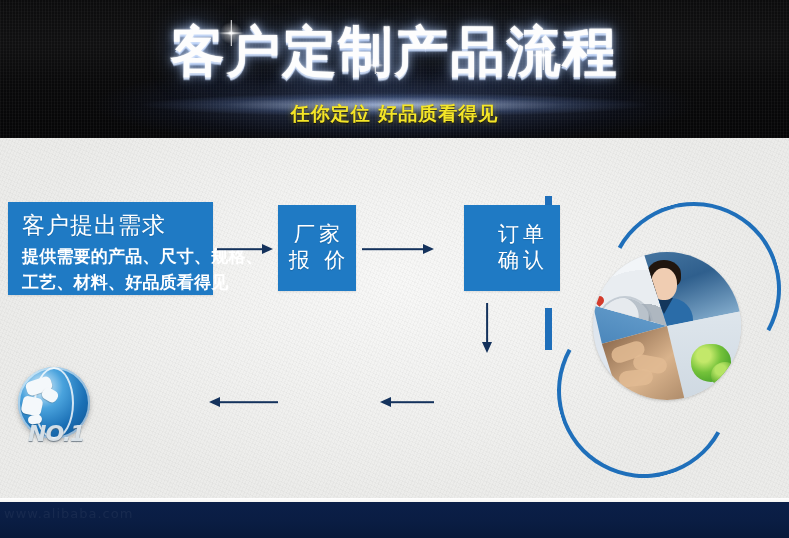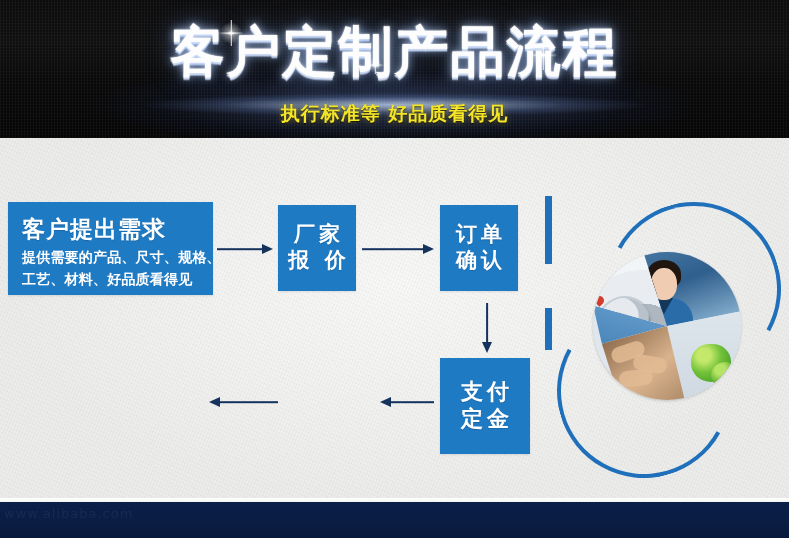--- a/index.html
+++ b/index.html
@@ -82,37 +82,37 @@
     z-index:6;white-space:nowrap;
   }
 
   
   .box{
     position:absolute;background:#1f7ac4;color:#fff;z-index:6;
     display:flex;flex-direction:column;align-items:center;justify-content:center;
     box-shadow:0 1px 2px rgba(0,0,0,.10);
     font-family:"DejaVu Sans","Liberation Sans",sans-serif;
   }
-  .box .bt{font-weight:bold;line-height:1.22;white-space:nowrap;}
+  .box .bt{font-weight:normal;line-height:1.22;white-space:nowrap;}
   .box.wide{left:8px;top:202px;width:205px;height:93px;align-items:flex-start;padding:0;}
   .box.wide .bt{
     font-size:23px;letter-spacing:1px;margin:9px 0 4px 14px;
     text-shadow:0 1px 1px rgba(0,0,0,.15);
   }
   .box.wide .bs{
-    font-size:14px;font-weight:bold;line-height:1.55;margin-left:14px;
+    font-size:17px;font-weight:bold;line-height:1.55;margin-left:14px;
     letter-spacing:.2px;white-space:nowrap;
   }
   .box.sq{width:78px;height:86px;}
   .box.sq .bt{font-size:21px;letter-spacing:4px;text-indent:4px;text-shadow:0 1px 1px rgba(0,0,0,.15);}
   .box.tall{width:90px;height:96px;}
   .box.tall .bt{font-size:22px;letter-spacing:4px;text-indent:4px;text-shadow:0 1px 1px rgba(0,0,0,.15);}
 
   #box-factory{left:278px;top:205px;}
-  #box-order{left:440px;top:205px;}
+  #box-order{left:464px;top:205px;padding-left:18px;}
   #box-deposit{left:440px;top:358px;}
   #box-produce{left:284px;top:358px;}
   #box-ship{left:120px;top:358px;}
 
   .divline{width:54px;height:2.5px;background:#fff;margin:2px 0 3px 0;border-radius:1px;}
 
   
   .arrow{position:absolute;z-index:6;}
   .arrow .shaft{position:absolute;background:#14325c;}
   .arrow .head{position:absolute;width:0;height:0;}
@@ -286,21 +286,21 @@
 </head>
 <body>
 
 <div id="stage">
 
   <div class="header">
     <div class="spark" style="left:218px;top:20px;width:26px;height:26px;"></div>
     <div class="spark" style="left:528px;top:40px;width:30px;height:30px;"></div>
     <div class="spark" style="left:366px;top:56px;width:18px;height:18px;"></div>
     <div class="hdr-title">客户定制产品流程</div>
-    <div class="hdr-sub">执行标准等  好品质看得见</div>
+    <div class="hdr-sub">任你定位  好品质看得见</div>
   </div>
 
   <div class="body-area"></div>
 
 
   <div class="box wide" id="box-request">
     <div class="bt">客户提出需求</div>
     <div class="bs">提供需要的产品、尺寸、规格、</div>
     <div class="bs">工艺、材料、好品质看得见</div>
   </div>
@@ -308,24 +308,20 @@
   <div class="box sq" id="box-factory">
     <div class="bt">厂家</div>
     <div class="bt">报 价</div>
   </div>
 
   <div class="box sq" id="box-order">
     <div class="bt">订单</div>
     <div class="bt">确认</div>
   </div>
 
-  <div class="box tall" id="box-deposit">
-    <div class="bt">支付</div>
-    <div class="bt">定金</div>
-  </div>
 
 
 
   <div class="arrow h right" id="arr-1">
     <div class="shaft" style="left:0;width:46px;"></div>
       <div class="head"></div>
   </div>
   <div class="arrow h right" id="arr-2">
     <div class="shaft" style="left:0;width:62px;"></div>
       <div class="head"></div>
@@ -370,19 +366,29 @@
         <div class="apple2"></div>
       </div>
       <div class="seg seg-s">
         <div class="hand" style="left:18px;top:92px;transform:rotate(-18deg);"></div>
         <div class="hand" style="left:40px;top:104px;transform:rotate(10deg);"></div>
         <div class="hand" style="left:26px;top:118px;transform:rotate(-6deg);"></div>
       </div>
     </div>
   </div>
 
+  <div class="globe">
+    <div class="ball"></div>
+    <div class="merid m1"></div>
+    <div class="merid m2"></div>
+    <div class="land l1"></div>
+    <div class="land l2"></div>
+    <div class="land l3"></div>
+    <div class="land l4"></div>
+    <div class="no1">NO.1</div>
+  </div>
 
   <div class="seam"></div>
   <div class="footer">
     <div class="wm">www.alibaba.com</div>
   </div>
 
 </div>
 
 </body></html>

